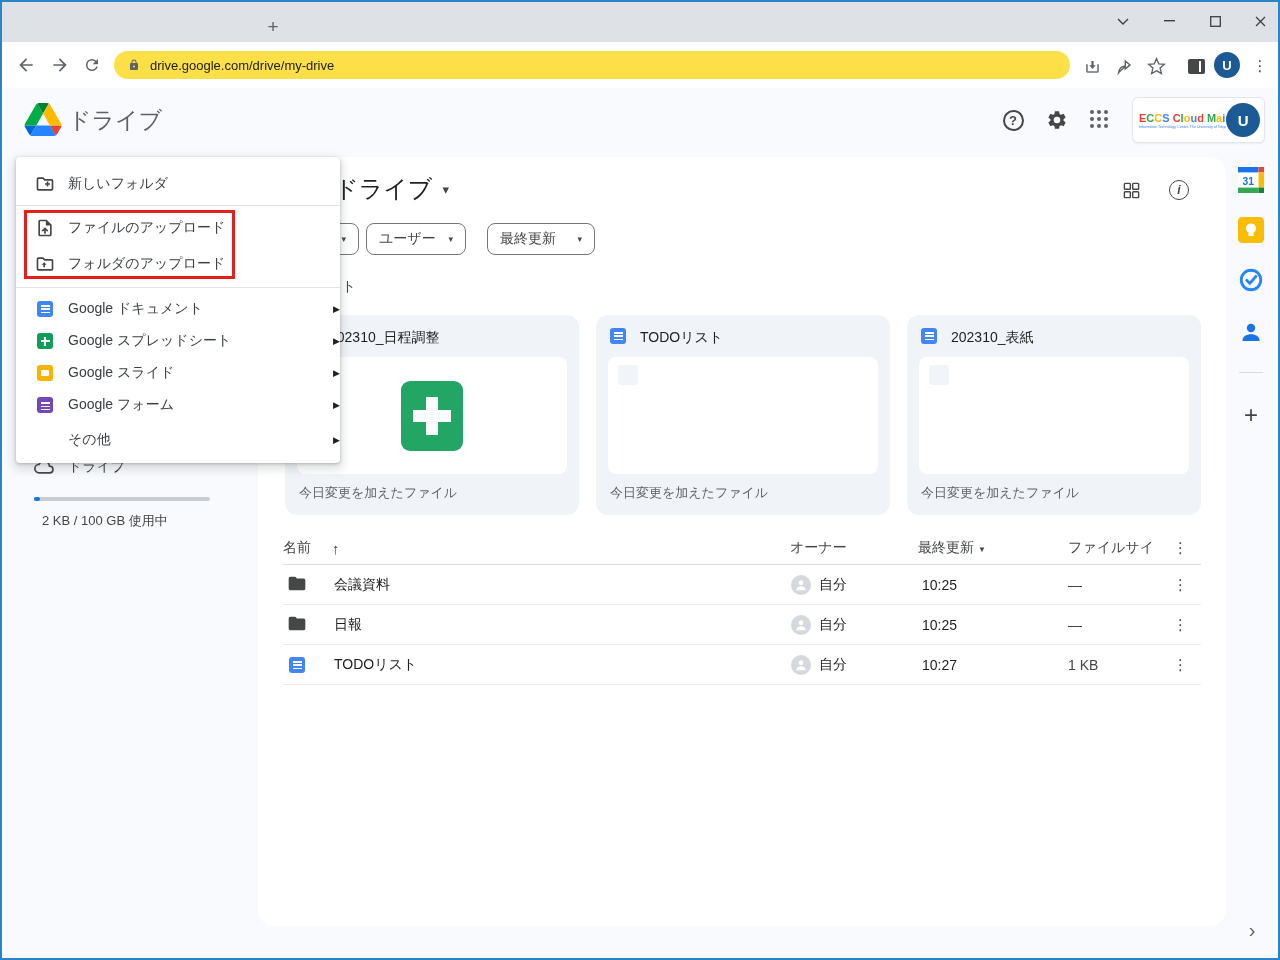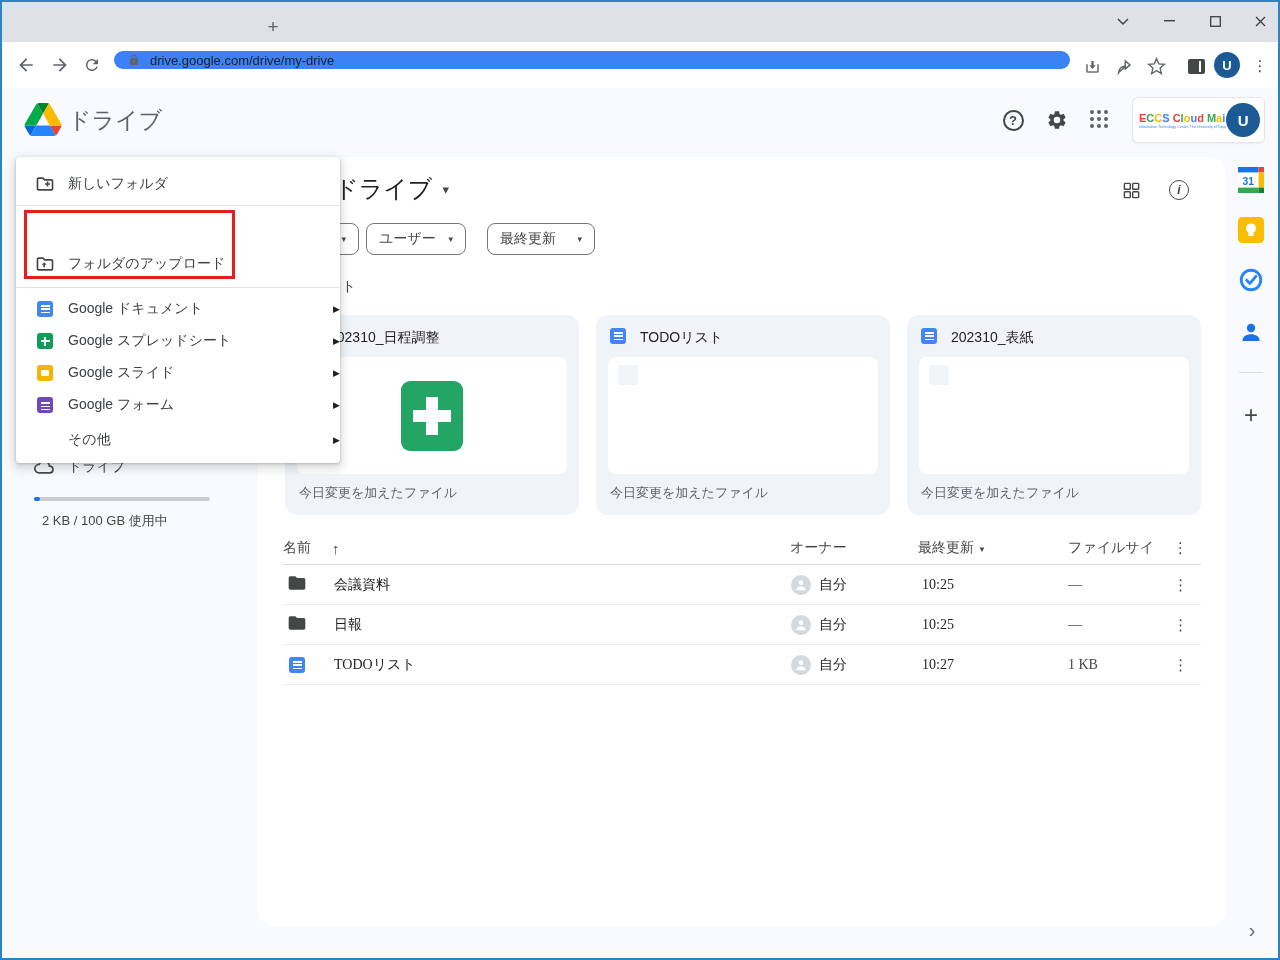--- a/index.html
+++ b/index.html
@@ -11,21 +11,21 @@
 
   
   .tabstrip { position:absolute; left:0; top:0; width:100%; height:40px; background:#dee1e6; }
   .tab { position:absolute; left:12px; top:8px; width:234px; height:32px; background:#fff; border-radius:10px 10px 0 0; display:flex; align-items:center; padding:0 8px 0 12px; }
   .tab-title { flex:1; font-size:12px; color:#3c4043; white-space:nowrap; overflow:hidden; margin-left:8px; }
   .tab-close { width:18px; height:18px; border-radius:50%; font-size:14px; color:#5f6368; display:flex; align-items:center; justify-content:center; }
   .newtab { position:absolute; left:258px; top:12px; width:26px; height:26px; font-size:19px; color:#5f6368; }
   .winbtn { position:absolute; top:6px; width:30px; height:26px; color:#3c4043; }
   .toolbar { position:absolute; left:0; top:40px; width:100%; height:46px; background:#fff; }
   .navbtn { position:absolute; top:11px; width:24px; height:24px; }
-  .urlbar { position:absolute; left:112px; top:9px; width:956px; height:18px; background:#3b82f6; border-radius:14px; display:flex; align-items:center; padding:0 14px; }
+  .urlbar { position:absolute; left:112px; top:9px; width:956px; height:28px; background:#fde047; border-radius:14px; display:flex; align-items:center; padding:0 14px; }
   .urlbar input { border:none; background:transparent; outline:none; font-size:13px; color:#202124; flex:1; margin-left:10px; font-family:inherit; }
   .tbicon { position:absolute; top:12px; width:24px; height:24px; }
   .avatar { border-radius:50%; background:#1c5a96; color:#fff; font-weight:bold; display:flex; align-items:center; justify-content:center; }
 
   
   .dheader { position:absolute; left:0; top:86px; width:100%; height:64px; background:#f8fafd; }
   .dname { position:absolute; left:66px; top:17px; font-size:23px; color:#5f6368; }
   .searchbar { position:absolute; left:260px; top:8px; width:698px; height:48px; background:#e9eef6; border-radius:24px; display:flex; align-items:center; padding:0 18px; }
   .searchbar input { border:none; background:transparent; outline:none; flex:1; font-size:16px; color:#1f1f1f; margin-left:14px; font-family:inherit; }
   .searchbar input::placeholder { color:#41464d; opacity:1; }
@@ -53,21 +53,21 @@
   .card-ic { position:absolute; left:14px; top:13px; }
   .card-title { position:absolute; left:44px; top:14px; font-size:14px; color:#1f1f1f; font-weight:500? ; }
   .card-prev { position:absolute; left:12px; right:12px; top:42px; height:117px; background:#fff; border-radius:8px; display:flex; align-items:center; justify-content:center; overflow:hidden; }
   .card-cap { position:absolute; left:14px; bottom:13px; font-size:13px; color:#5f6368; }
   .ghost { position:absolute; left:10px; top:8px; width:20px; height:20px; background:#f1f4f8; border-radius:3px; }
   .sheets-logo { width:62px; height:70px; background:#23a566; border-radius:9px; position:relative; }
   .sheets-logo::before { content:""; position:absolute; left:12px; top:29px; width:38px; height:12px; background:#fff; }
   .sheets-logo::after { content:""; position:absolute; left:25px; top:16px; width:12px; height:38px; background:#fff; }
 
   .thead { position:absolute; left:25px; right:25px; top:374px; height:34px; border-bottom:1px solid #dadce0; font-size:14px; color:#444746; font-weight:500; }
-  .trow { position:absolute; left:25px; right:25px; height:40px; border-bottom:1px solid #e7eaee; font-size:14px; color:#1f1f1f;font-family:Liberation Serif, serif; }
+  .trow { position:absolute; left:25px; right:25px; height:40px; border-bottom:1px solid #e7eaee; font-size:14px; color:#1f1f1f; }
   .tc { position:absolute; top:50%; transform:translateY(-50%); white-space:nowrap; }
   .owner-av { width:20px; height:20px; border-radius:50%; background:#d5d8dc; display:inline-flex; align-items:center; justify-content:center; }
   .dots { font-size:15px; color:#444746; letter-spacing:0; }
 
   
   .ic { display:inline-block; width:16px; height:16px; border-radius:3px; position:relative; }
   .ic-doc { background:#4285f4; }
   .ic-doc::after { content:""; position:absolute; left:3.5px; right:3.5px; top:4px; height:8.5px;
      background:repeating-linear-gradient(#fff 0 1.6px, transparent 1.6px 3.4px); }
   .ic-sheet { background:#0f9d58; }
@@ -378,20 +378,28 @@
   <div class="menu">
     <div class="menu-item" style="top:6px;height:42px">
       <span class="mi-ic">
           <svg width="20" height="20" viewBox="0 0 24 24" fill="#444746">
             <path d="M20 6h-8l-2-2H4a2 2 0 0 0-2 2v12a2 2 0 0 0 2 2h16a2 2 0 0 0 2-2V8a2 2 0 0 0-2-2zm0 12H4V6h5.17l2 2H20zm-8-5h2v2h2v-2h2v-2h-2V9h-2v2h-2z"></path>
           </svg>
         </span>
       <span class="mi-label">新しいフォルダ</span>
     </div>
     <div class="menu-sep" style="top:48px"></div>
+    <div class="menu-item" style="top:53px;height:36px">
+      <span class="mi-ic">
+          <svg width="20" height="20" viewBox="0 0 24 24" fill="#444746">
+            <path d="M14 2H6a2 2 0 0 0-2 2v16a2 2 0 0 0 2 2h12a2 2 0 0 0 2-2V8zm4 18H6V4h7v5h5zM8 15.01l1.41 1.41L11 14.84V19h2v-4.16l1.59 1.59L16 15.01 12.01 11z"></path>
+          </svg>
+        </span>
+      <span class="mi-label">ファイルのアップロード</span>
+    </div>
     <div class="menu-item" style="top:89px;height:36px">
       <span class="mi-ic">
           <svg width="20" height="20" viewBox="0 0 24 24" fill="#444746">
             <path d="M20 6h-8l-2-2H4a2 2 0 0 0-2 2v12a2 2 0 0 0 2 2h16a2 2 0 0 0 2-2V8a2 2 0 0 0-2-2zm0 12H4V6h5.17l2 2H20zm-9.99-2h2v-3h2l-3-3-3 3h2z"></path>
           </svg>
         </span>
       <span class="mi-label">フォルダのアップロード</span>
     </div>
     <div class="menu-sep" style="top:130px"></div>
     <div class="menu-item" style="top:136px;height:32px">

